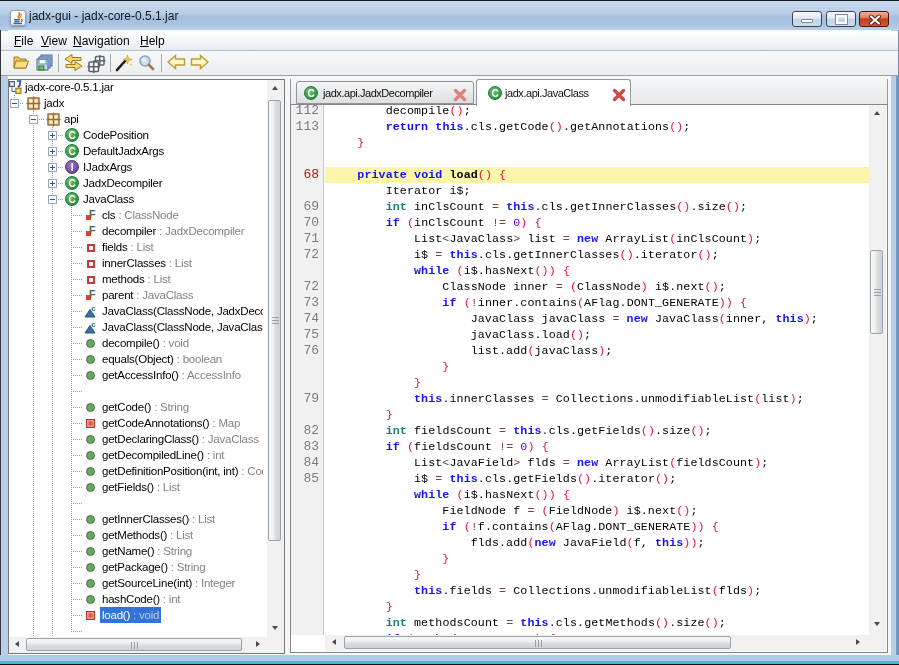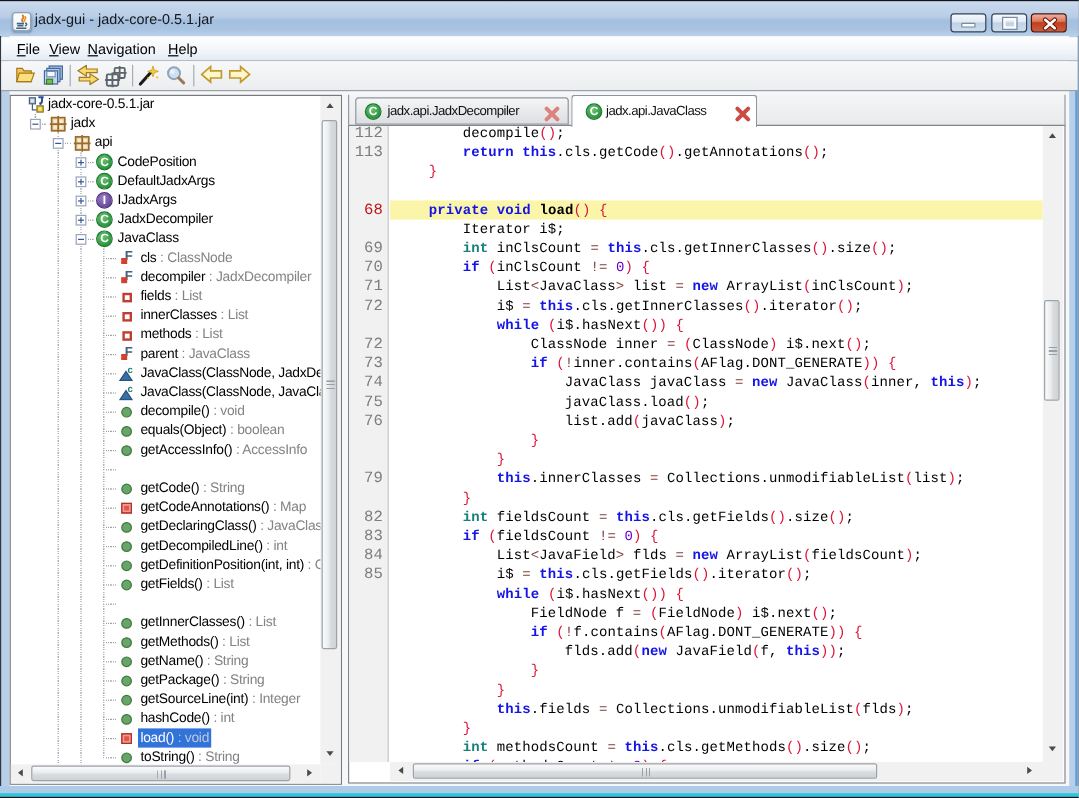--- a/index.html
+++ b/index.html
@@ -38,21 +38,21 @@
 .panel{position:absolute;background:#fff;border:1px solid #77797c}
 
 .sbv,.sbh,.sbc{position:absolute;background:#f1f1f1}
 .thumbv{position:absolute;left:1px;width:13px;border:1px solid #9da3ab;border-radius:2px;background:linear-gradient(90deg,#fafafa,#eceeef 40%,#d9dcde 60%,#cfd3d6)}
 .thumbh{position:absolute;top:1px;height:13px;border:1px solid #9da3ab;border-radius:2px;background:linear-gradient(180deg,#fafafa,#eceeef 40%,#d9dcde 60%,#cfd3d6)}
 .gripv{position:absolute;left:3px;width:7px;height:8px;background:repeating-linear-gradient(180deg,#9aa0a8 0 1px,transparent 1px 3px)}
 .griph{position:absolute;top:3px;height:7px;width:8px;background:repeating-linear-gradient(90deg,#9aa0a8 0 1px,transparent 1px 3px)}
 .ar{position:absolute;width:0;height:0}
 
 
-#treerows{position:absolute;left:20px;top:80px;width:258px;height:557px;overflow:hidden}
+#treerows{position:absolute;left:5px;top:80px;width:258px;height:557px;overflow:hidden}
 .trow{position:absolute;left:0;height:16px;width:258px;font-size:11.5px;letter-spacing:-.22px;line-height:16px;white-space:nowrap}
 .trow .lbl{position:absolute;top:0;color:#000}
 .trow .ty{color:#838383}
 .lbl.sel{background:#3273d9;color:#fff;padding:0 2px;margin-left:-2px}
 .lbl.sel .ty{color:#bcc9dd}
 .exp{position:absolute;top:3.5px;width:9px;height:9px;background:#fff;border:1px solid #9aa4b8}
 .exp .h{position:absolute;left:1px;top:3px;width:5px;height:1px;background:#34549e}
 .exp .v{position:absolute;left:3px;top:1px;width:1px;height:5px;background:#34549e}
 .tico{position:absolute;top:0.5px}
 .cico{position:absolute;top:1px;width:14px;height:14px;border-radius:50%;color:#fff;font-size:10px;font-weight:bold;text-align:center;line-height:14px}
@@ -386,24 +386,20 @@
         <span class="lbl" style="left:97px">getSourceLine(int)<span class="ty"> : Integer</span></span>
       </div>
 <div class="trow" style="top:511px">
         <span class="mpub" style="left:81px"></span>
         <span class="lbl" style="left:97px">hashCode()<span class="ty"> : int</span></span>
       </div>
 <div class="trow" style="top:527px">
         <span class="mpriv" style="left:81px"></span>
         <span class="lbl sel" style="left:97px">load()<span class="ty"> : void</span></span>
       </div>
-<div class="trow" style="top:543px">
-        <span class="mpub" style="left:81px"></span>
-        <span class="lbl" style="left:97px">toString()<span class="ty"> : String</span></span>
-      </div>
   </div>
 
   <div class="sbv" style="left:267px;top:80px;width:17px;height:557px">
     <div class="ar" style="left:5px;top:6px;border-left:3.5px solid transparent;border-right:3.5px solid transparent;border-bottom:4.5px solid #4a4a4a"></div>
     <div class="thumbv" style="top:20px;height:441px">
         <div class="gripv" style="top:216px"></div>
       </div>
     <div class="ar" style="left:5px;top:546px;border-left:3.5px solid transparent;border-right:3.5px solid transparent;border-top:4.5px solid #4a4a4a"></div>
   </div>
   <div class="sbh" style="left:9px;top:637px;width:258px;height:16px">

